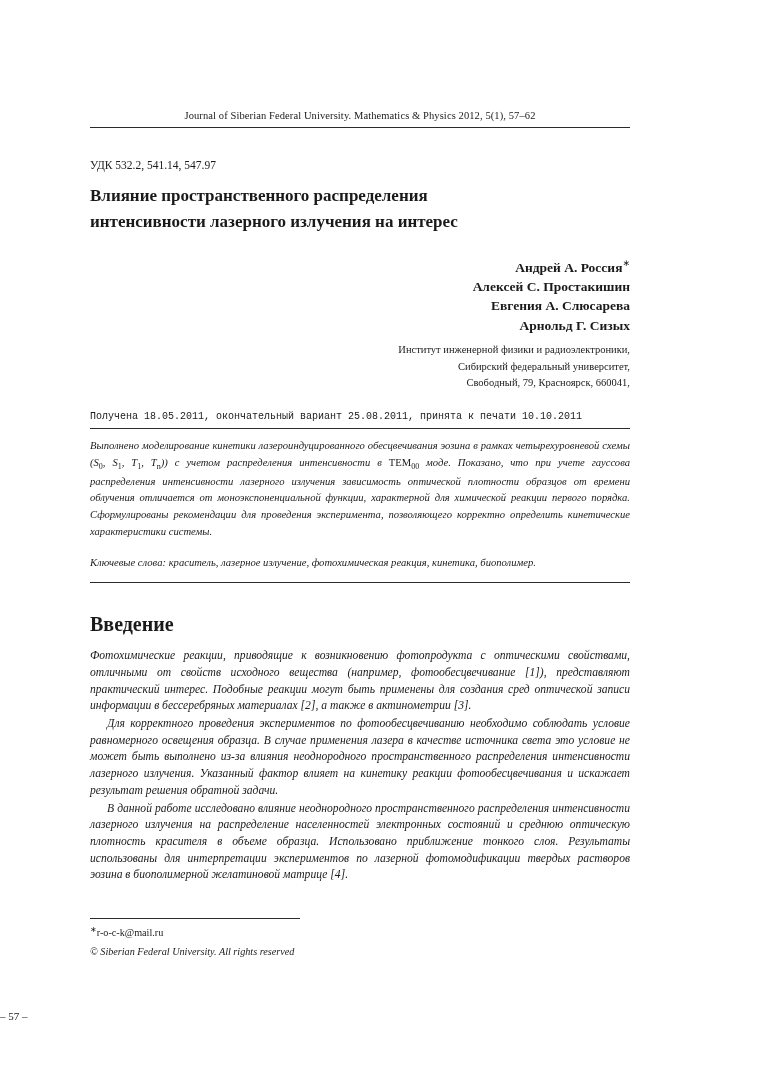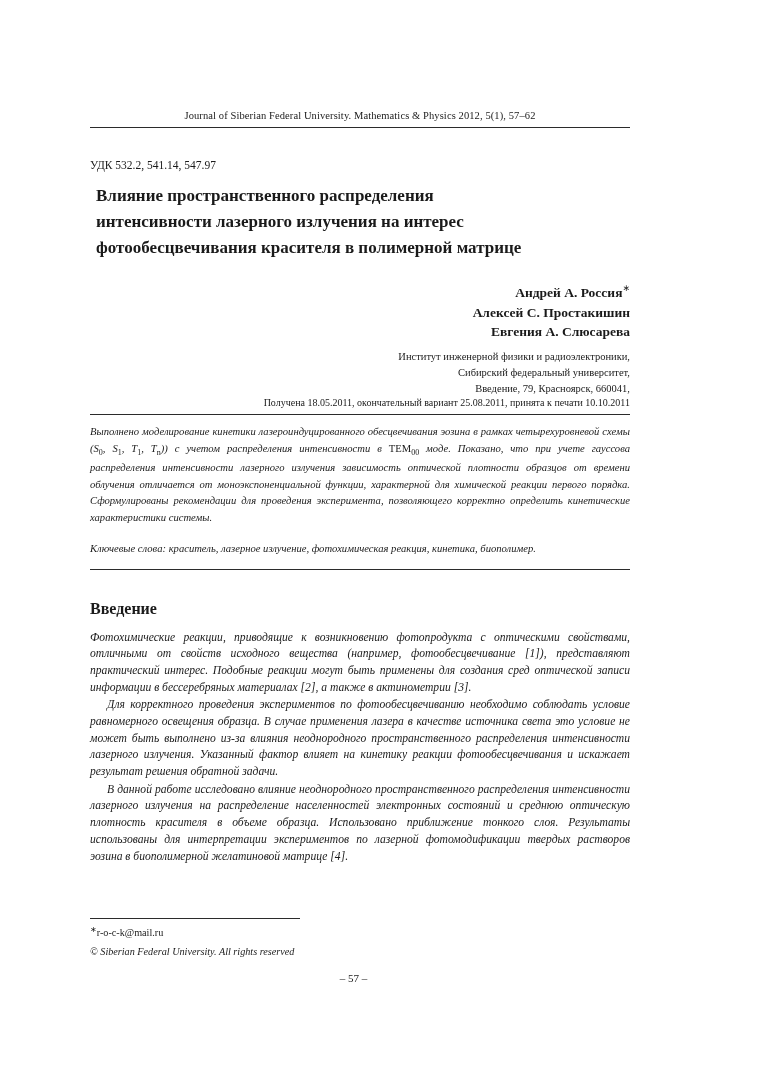--- a/index.html
+++ b/index.html
@@ -45,21 +45,20 @@
     margin-top: 31px;
     font-size: 11.5px;
   }
 
   
   .title {
     margin-top: 12px;
     font-size: 17px;
     font-weight: bold;
     line-height: 1.52;
-    margin-left: 6px;
   }
   .title div { white-space: nowrap; }
 
   
   .authors {
     margin-top: 22px;
     text-align: right;
     font-size: 13.5px;
     font-weight: bold;
     line-height: 1.45;
@@ -74,22 +73,24 @@
   .affil {
     margin-top: 7px;
     text-align: right;
     font-size: 10.5px;
     line-height: 1.55;
   }
   .affil .country { margin-top: 10px; }
 
   
   .dates {
-    text-align: right;
+    margin-top: 20px;
+    text-align: left;
     font-size: 10px;
+    font-family: Liberation Mono, monospace;
   }
   .rule-thin {
     border-top: 0.7px solid #2b2b2b;
     margin-top: 6px;
   }
 
   
   .abstract {
     margin-top: 9px;
     font-size: 10.6px;
@@ -105,21 +106,21 @@
     text-align: justify;
   }
   .rule-after-abs {
     border-top: 0.7px solid #2b2b2b;
     margin-top: 11px;
   }
 
   
   .section-head {
     margin-top: 30px;
-    font-size: 16px;
+    font-size: 20px;
     font-weight: bold;
   }
   .body-text {
     margin-top: 12px;
     font-size: 11.6px;
     line-height: 1.44;
     text-align: justify;
   }
   .body-text p {
     margin: 0;
@@ -150,55 +151,54 @@
     vertical-align: super;
   }
   .footnote .copyright {
     margin-top: 3px;
     font-style: italic;
   }
   .page-number {
     position: absolute;
     left: 0;
     right: 0;
-    top: 972px;
-    text-align: center;
+    top: 1010px;
     font-size: 11px;
   }
   .math { font-family: "Liberation Serif", serif; font-style: italic; }
   .math sub { font-style: normal; font-size: 8px; }
   .nonital { font-style: normal; }
 </style>
 </head>
 <body>
 
 <div class="page">
   <div class="content">
 
     <div class="running-head">Journal of Siberian Federal University. Mathematics &amp; Physics 2012, 5(1), 57–62</div>
     <div class="rule"></div>
 
     <div class="udc">УДК 532.2, 541.14, 547.97</div>
 
     <div class="title">
       <div>Влияние пространственного распределения</div>
       <div>интенсивности лазерного излучения на интерес</div>
-      <div>фотообесцвечивания красителя в полимерной матрице</div>
     </div>
 
     <div class="authors">
       <div><span>Андрей А. Россия</span><sup>∗</sup></div>
       <div>Алексей С. Простакишин</div>
       <div>Евгения А. Слюсарева</div>
+      <div>Арнольд Г. Сизых</div>
     </div>
 
     <div class="affil">
       <div>Институт инженерной физики и радиоэлектроники,</div>
       <div>Сибирский федеральный университет,</div>
-      <div>Введение, 79, Красноярск, 660041,</div>
+      <div>Свободный, 79, Красноярск, 660041,</div>
     </div>
 
     <div class="dates">Получена 18.05.2011, окончательный вариант 25.08.2011, принята к печати 10.10.2011</div>
     <div class="rule-thin"></div>
 
     <div class="abstract">
       <span>Выполнено моделирование кинетики лазероиндуцированного обесцвечивания эозина в рамках четырехуровневой схемы (</span><span class="math">S<sub>0</sub>, S<sub>1</sub>, T<sub>1</sub>, T<sub>n</sub></span>)<span>) с учетом распределения интенсивности в </span><span class="math"><span class="nonital">T</span><span class="nonital">E</span><span class="nonital">M</span><sub>00</sub></span><span> моде. Показано, что при учете гауссова распределения интенсивности лазерного излучения зависимость оптической плотности образцов от времени облучения отличается от моноэкспоненциальной функции, характерной для химической реакции первого порядка. Сформулированы рекомендации для проведения эксперимента, позволяющего корректно определить кинетические характеристики системы.</span>
     </div>
 
     <div class="keywords">

